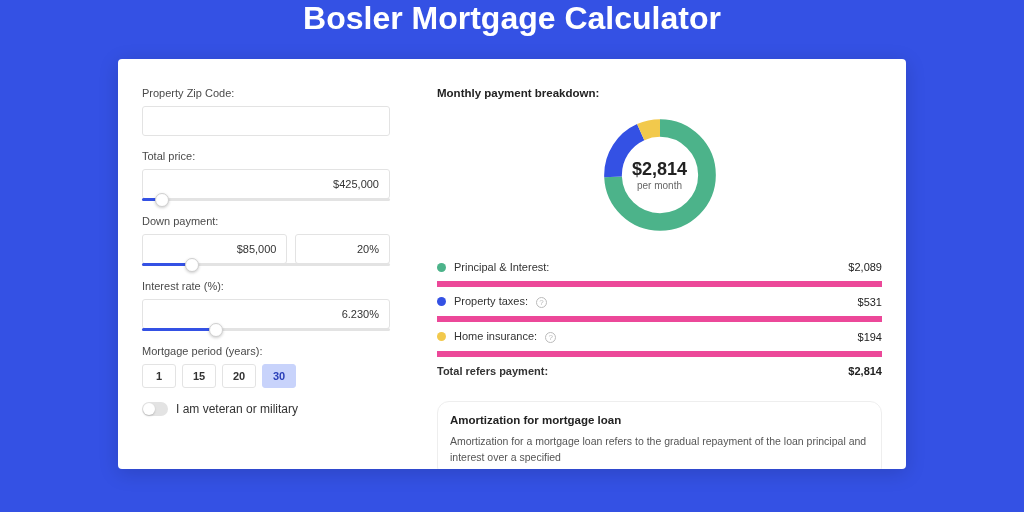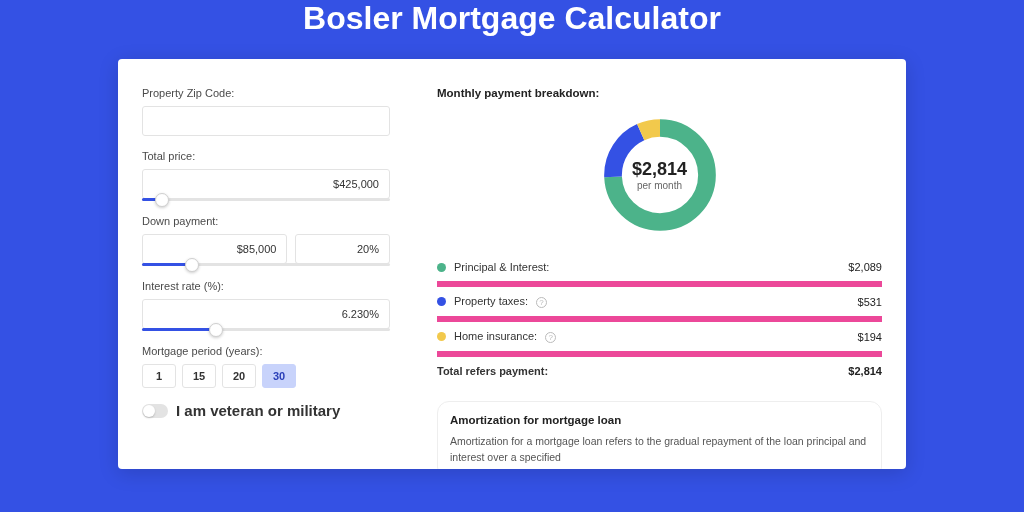--- a/index.html
+++ b/index.html
@@ -117,21 +117,21 @@
   }
   .toggle::after {
     content: "";
     position: absolute;
     left: 1px; top: 1px;
     width: 12px; height: 12px;
     background: #fff;
     border-radius: 50%;
     box-shadow: 0 1px 2px rgba(0,0,0,0.2);
   }
-  .toggle-label { font-size: 15px; color: #333; font-weight: bold; }
+  .toggle-label { font-size: 12px; color: #333; }
 
   .section-title {
     font-size: 11.5px;
     font-weight: 700;
     color: #222;
     margin-bottom: 14px;
   }
   .donut-wrap {
     display: flex;
     justify-content: center;

